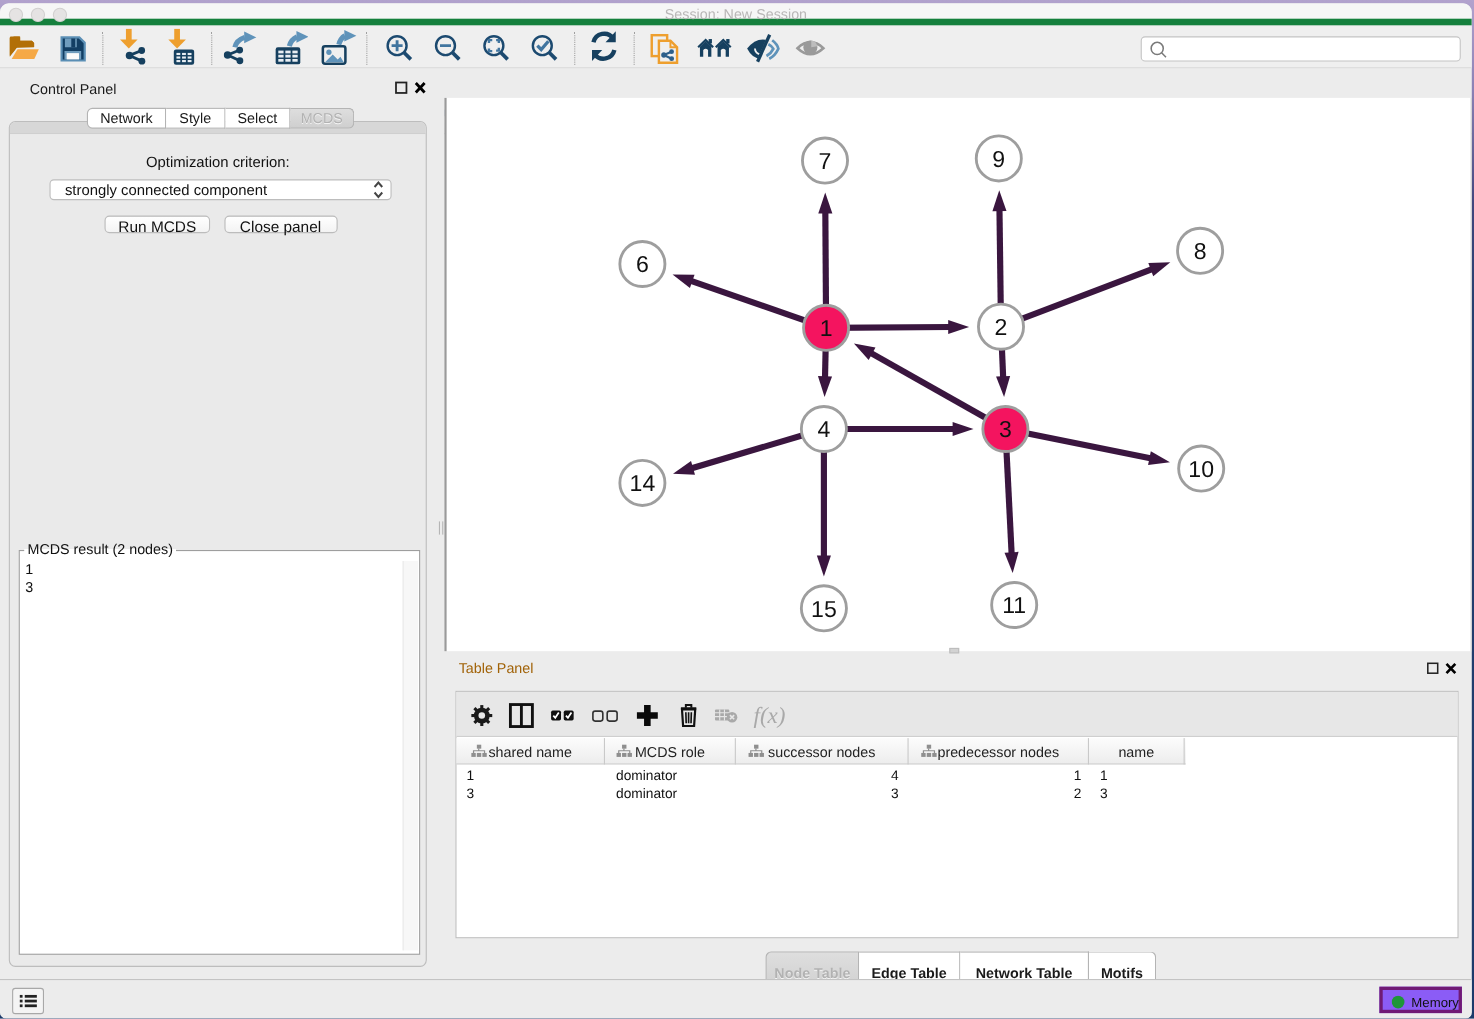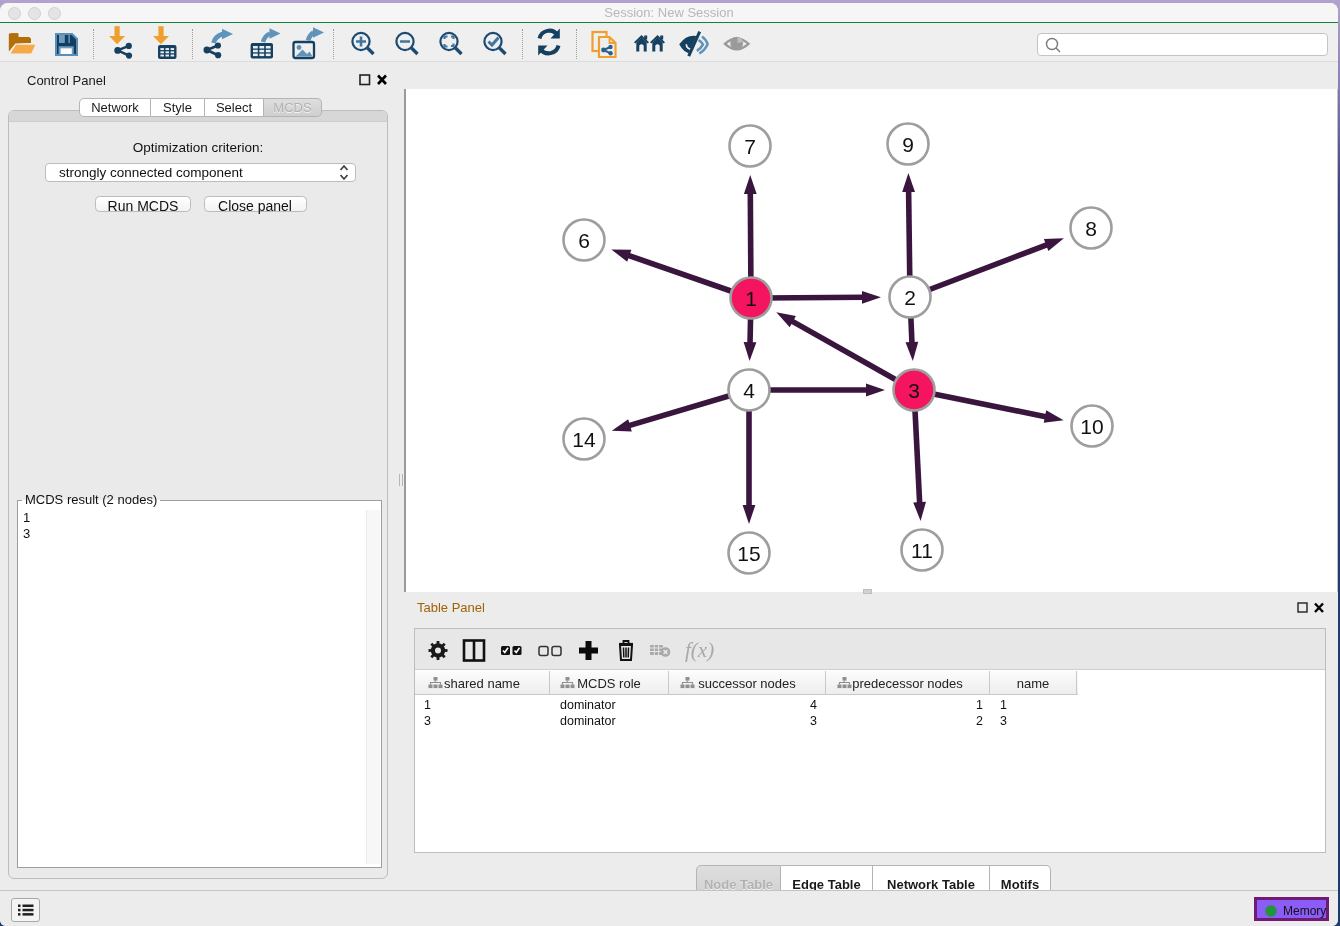--- a/index.html
+++ b/index.html
@@ -1,19 +1,19 @@
 <!DOCTYPE html>
 <html><head>
 <meta charset="utf-8">
 <style>
 * { margin:0; padding:0; box-sizing:border-box; }
 html,body { width:1340px; height:926px; overflow:hidden; }
 body { font-family:"Liberation Sans", sans-serif; background:linear-gradient(#b2a2cd 0%,#8a80b4 9%,#41477d 20%,#26406f 30%,#1c3a6a 100%); position:relative; }
 #win { position:absolute; left:0; top:3px; width:1338px; height:923px; background:#ececec; border-radius:8px 8px 6px 6px; overflow:hidden; }
-#titlebar { position:absolute; left:0; top:0; width:1338px; height:20px; background:#f6f6f6; border-bottom:1px solid #15803d; }
+#titlebar { position:absolute; left:0; top:0; width:1338px; height:20px; background:#f6f6f6; border-bottom:6px solid #15803d; }
 .tl { position:absolute; top:3.5px; width:13px; height:13px; border-radius:50%; background:#e5e3e3; border:1px solid #d2d0d0; }
 #titletext { position:absolute; top:2px; left:0; width:1338px; text-align:center; font-size:13px; color:#b9b7b7; }
 #toolbar { position:absolute; left:0; top:21px; width:1338px; height:38px; background:#efefef; border-bottom:1px solid #dcdcdc; }
 .tsep { position:absolute; top:5px; height:30px; width:0; border-left:1px dotted #9f9f9f; }
 .ticon { position:absolute; top:0; }
 #searchbox { position:absolute; left:1037px; top:9px; width:291px; height:23px; background:#fff; border:1px solid #c4c4c4; border-radius:4px; }
 
 #cp-title { position:absolute; left:27px; top:70px; font-size:13px; color:#1a1a1a; }
 .winbtns { position:absolute; top:70px; height:14px; }
 .tabrow { position:absolute; display:flex; height:19px; font-size:13px; z-index:5; }

